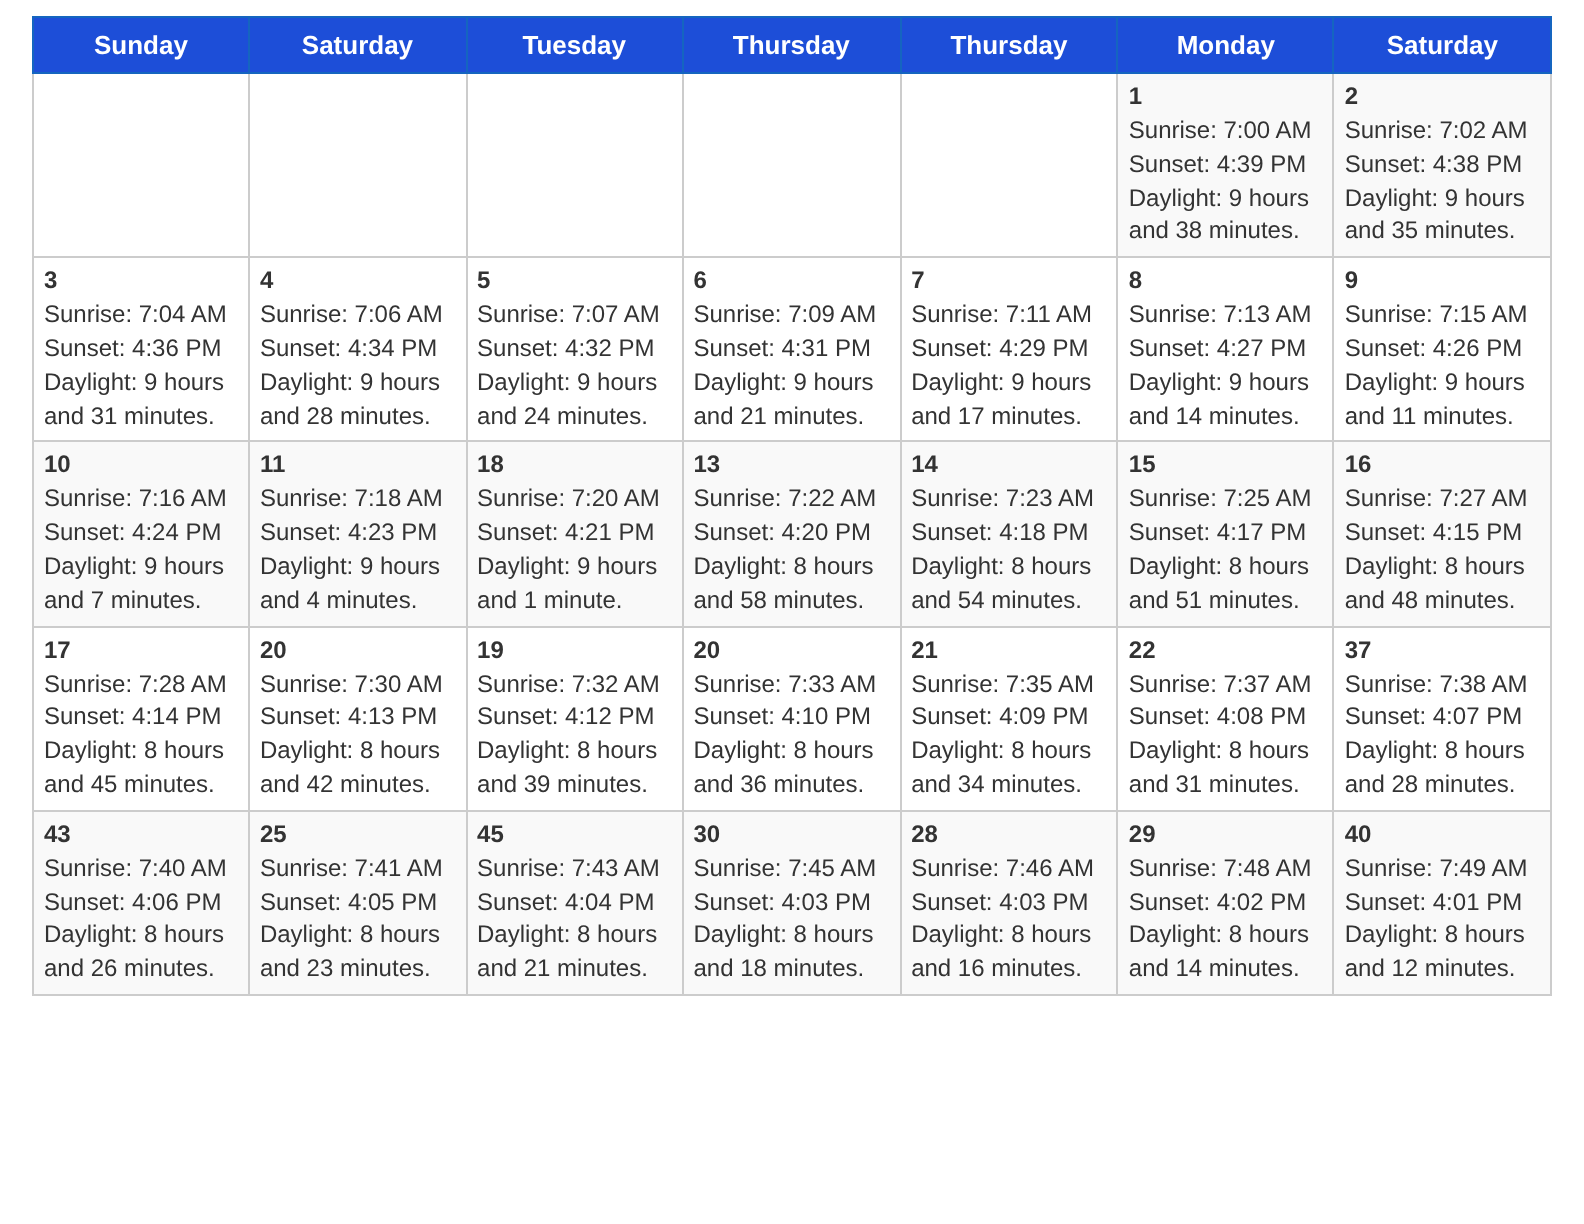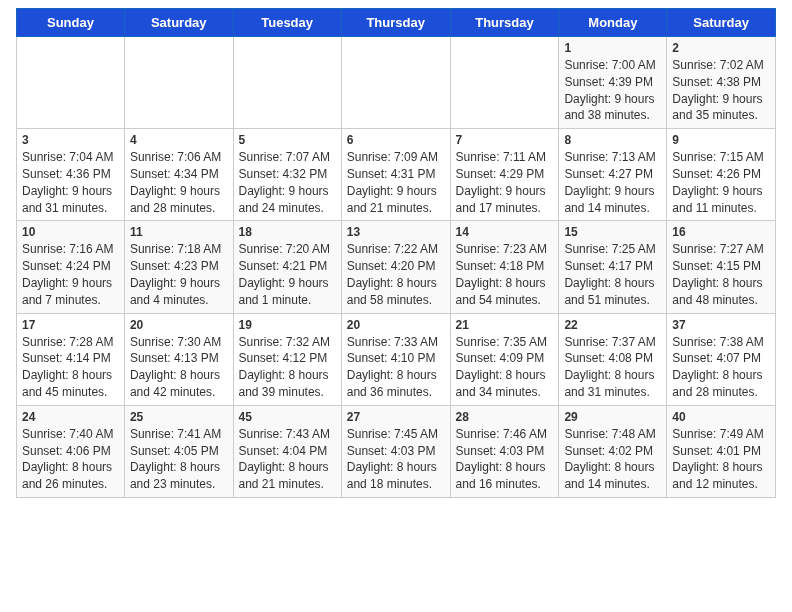--- a/index.html
+++ b/index.html
@@ -73,23 +73,23 @@
         <tr class="cal-row">
           <td><span class="day-num">17</span><span class="day-info">Sunrise: 7:28 AM<br>Sunset: 4:14 PM<br>Daylight: 8 hours and 45 minutes.</span></td>
           <td><span class="day-num">20</span><span class="day-info">Sunrise: 7:30 AM<br>Sunset: 4:13 PM<br>Daylight: 8 hours and 42 minutes.</span></td>
           <td><span class="day-num">19</span><span class="day-info">Sunrise: 7:32 AM<br>Sunset: 4:12 PM<br>Daylight: 8 hours and 39 minutes.</span></td>
           <td><span class="day-num">20</span><span class="day-info">Sunrise: 7:33 AM<br>Sunset: 4:10 PM<br>Daylight: 8 hours and 36 minutes.</span></td>
           <td><span class="day-num">21</span><span class="day-info">Sunrise: 7:35 AM<br>Sunset: 4:09 PM<br>Daylight: 8 hours and 34 minutes.</span></td>
           <td><span class="day-num">22</span><span class="day-info">Sunrise: 7:37 AM<br>Sunset: 4:08 PM<br>Daylight: 8 hours and 31 minutes.</span></td>
           <td><span class="day-num">37</span><span class="day-info">Sunrise: 7:38 AM<br>Sunset: 4:07 PM<br>Daylight: 8 hours and 28 minutes.</span></td>
         </tr>
         <tr class="cal-row">
-          <td><span class="day-num">24</span><span class="day-info">Sunrise: 7:40 AM<br>Sunset: 4:06 PM<br>Daylight: 8 hours and 26 minutes.</span></td>
+          <td><span class="day-num">43</span><span class="day-info">Sunrise: 7:40 AM<br>Sunset: 4:06 PM<br>Daylight: 8 hours and 26 minutes.</span></td>
           <td><span class="day-num">25</span><span class="day-info">Sunrise: 7:41 AM<br>Sunset: 4:05 PM<br>Daylight: 8 hours and 23 minutes.</span></td>
           <td><span class="day-num">45</span><span class="day-info">Sunrise: 7:43 AM<br>Sunset: 4:04 PM<br>Daylight: 8 hours and 21 minutes.</span></td>
-          <td><span class="day-num">27</span><span class="day-info">Sunrise: 7:45 AM<br>Sunset: 4:03 PM<br>Daylight: 8 hours and 18 minutes.</span></td>
+          <td><span class="day-num">30</span><span class="day-info">Sunrise: 7:45 AM<br>Sunset: 4:03 PM<br>Daylight: 8 hours and 18 minutes.</span></td>
           <td><span class="day-num">28</span><span class="day-info">Sunrise: 7:46 AM<br>Sunset: 4:03 PM<br>Daylight: 8 hours and 16 minutes.</span></td>
           <td><span class="day-num">29</span><span class="day-info">Sunrise: 7:48 AM<br>Sunset: 4:02 PM<br>Daylight: 8 hours and 14 minutes.</span></td>
           <td><span class="day-num">40</span><span class="day-info">Sunrise: 7:49 AM<br>Sunset: 4:01 PM<br>Daylight: 8 hours and 12 minutes.</span></td>
         </tr>
       </tbody>
   </table>
 </div>
 
 </body></html>

